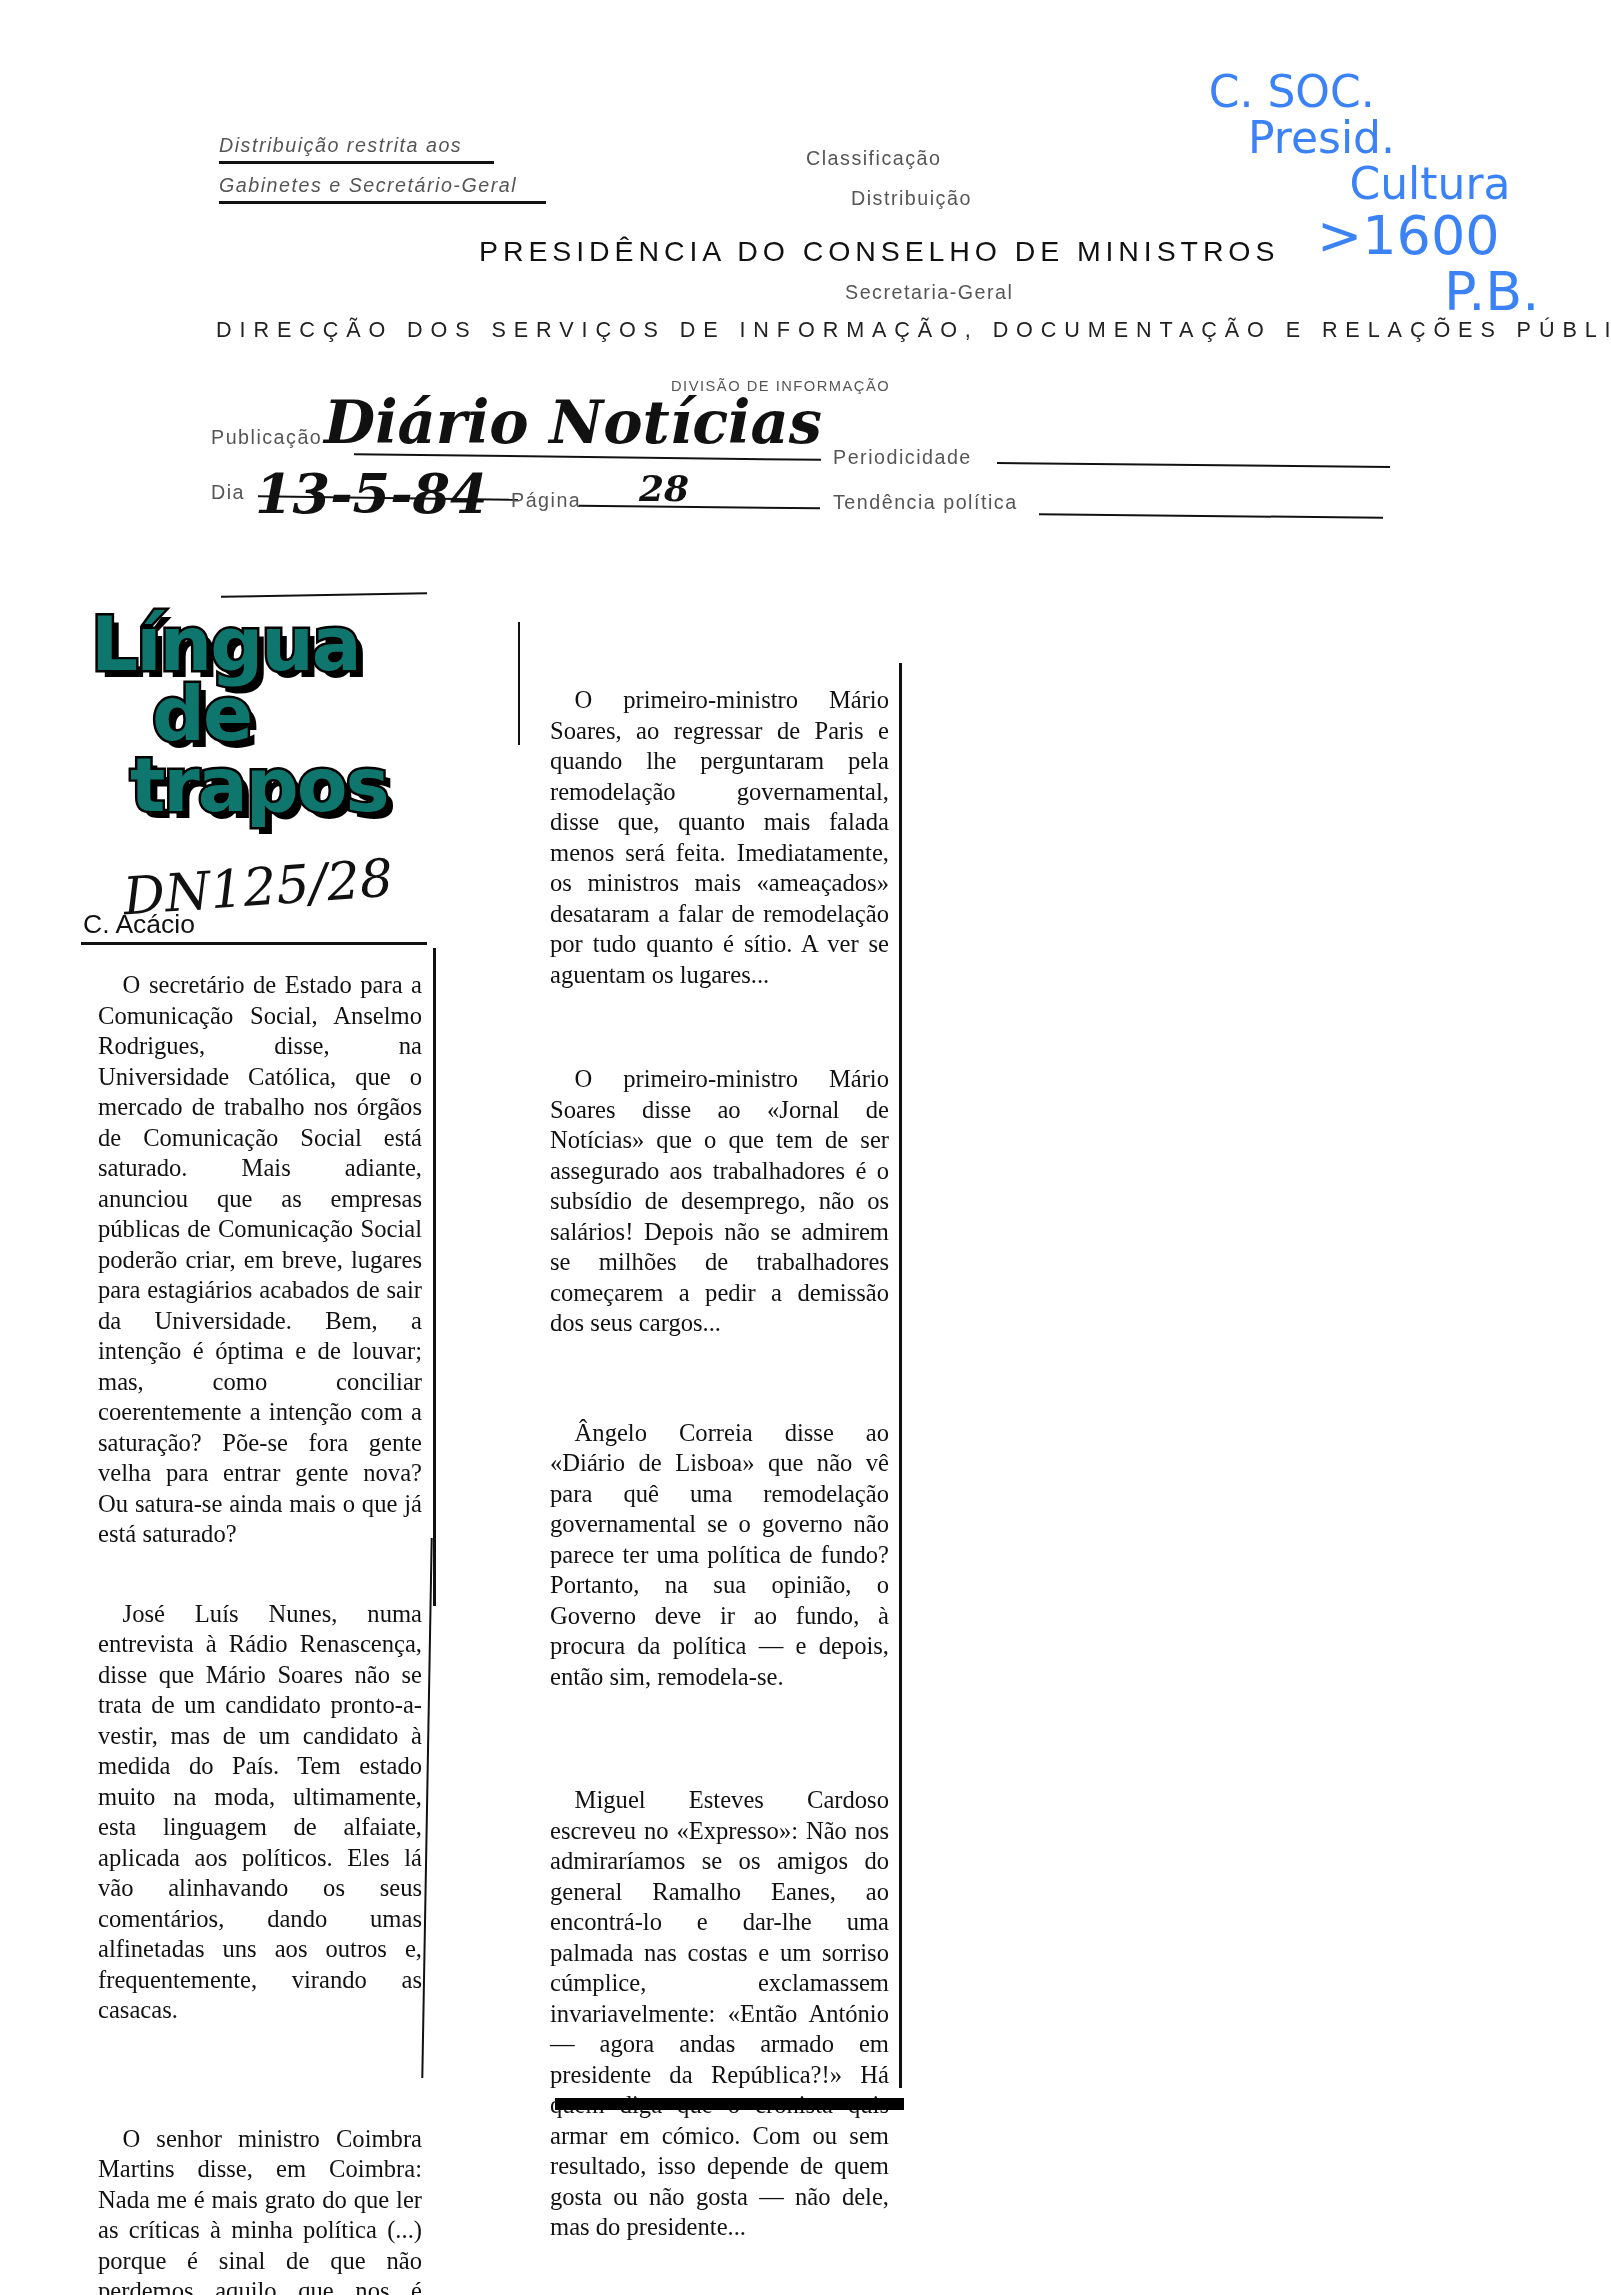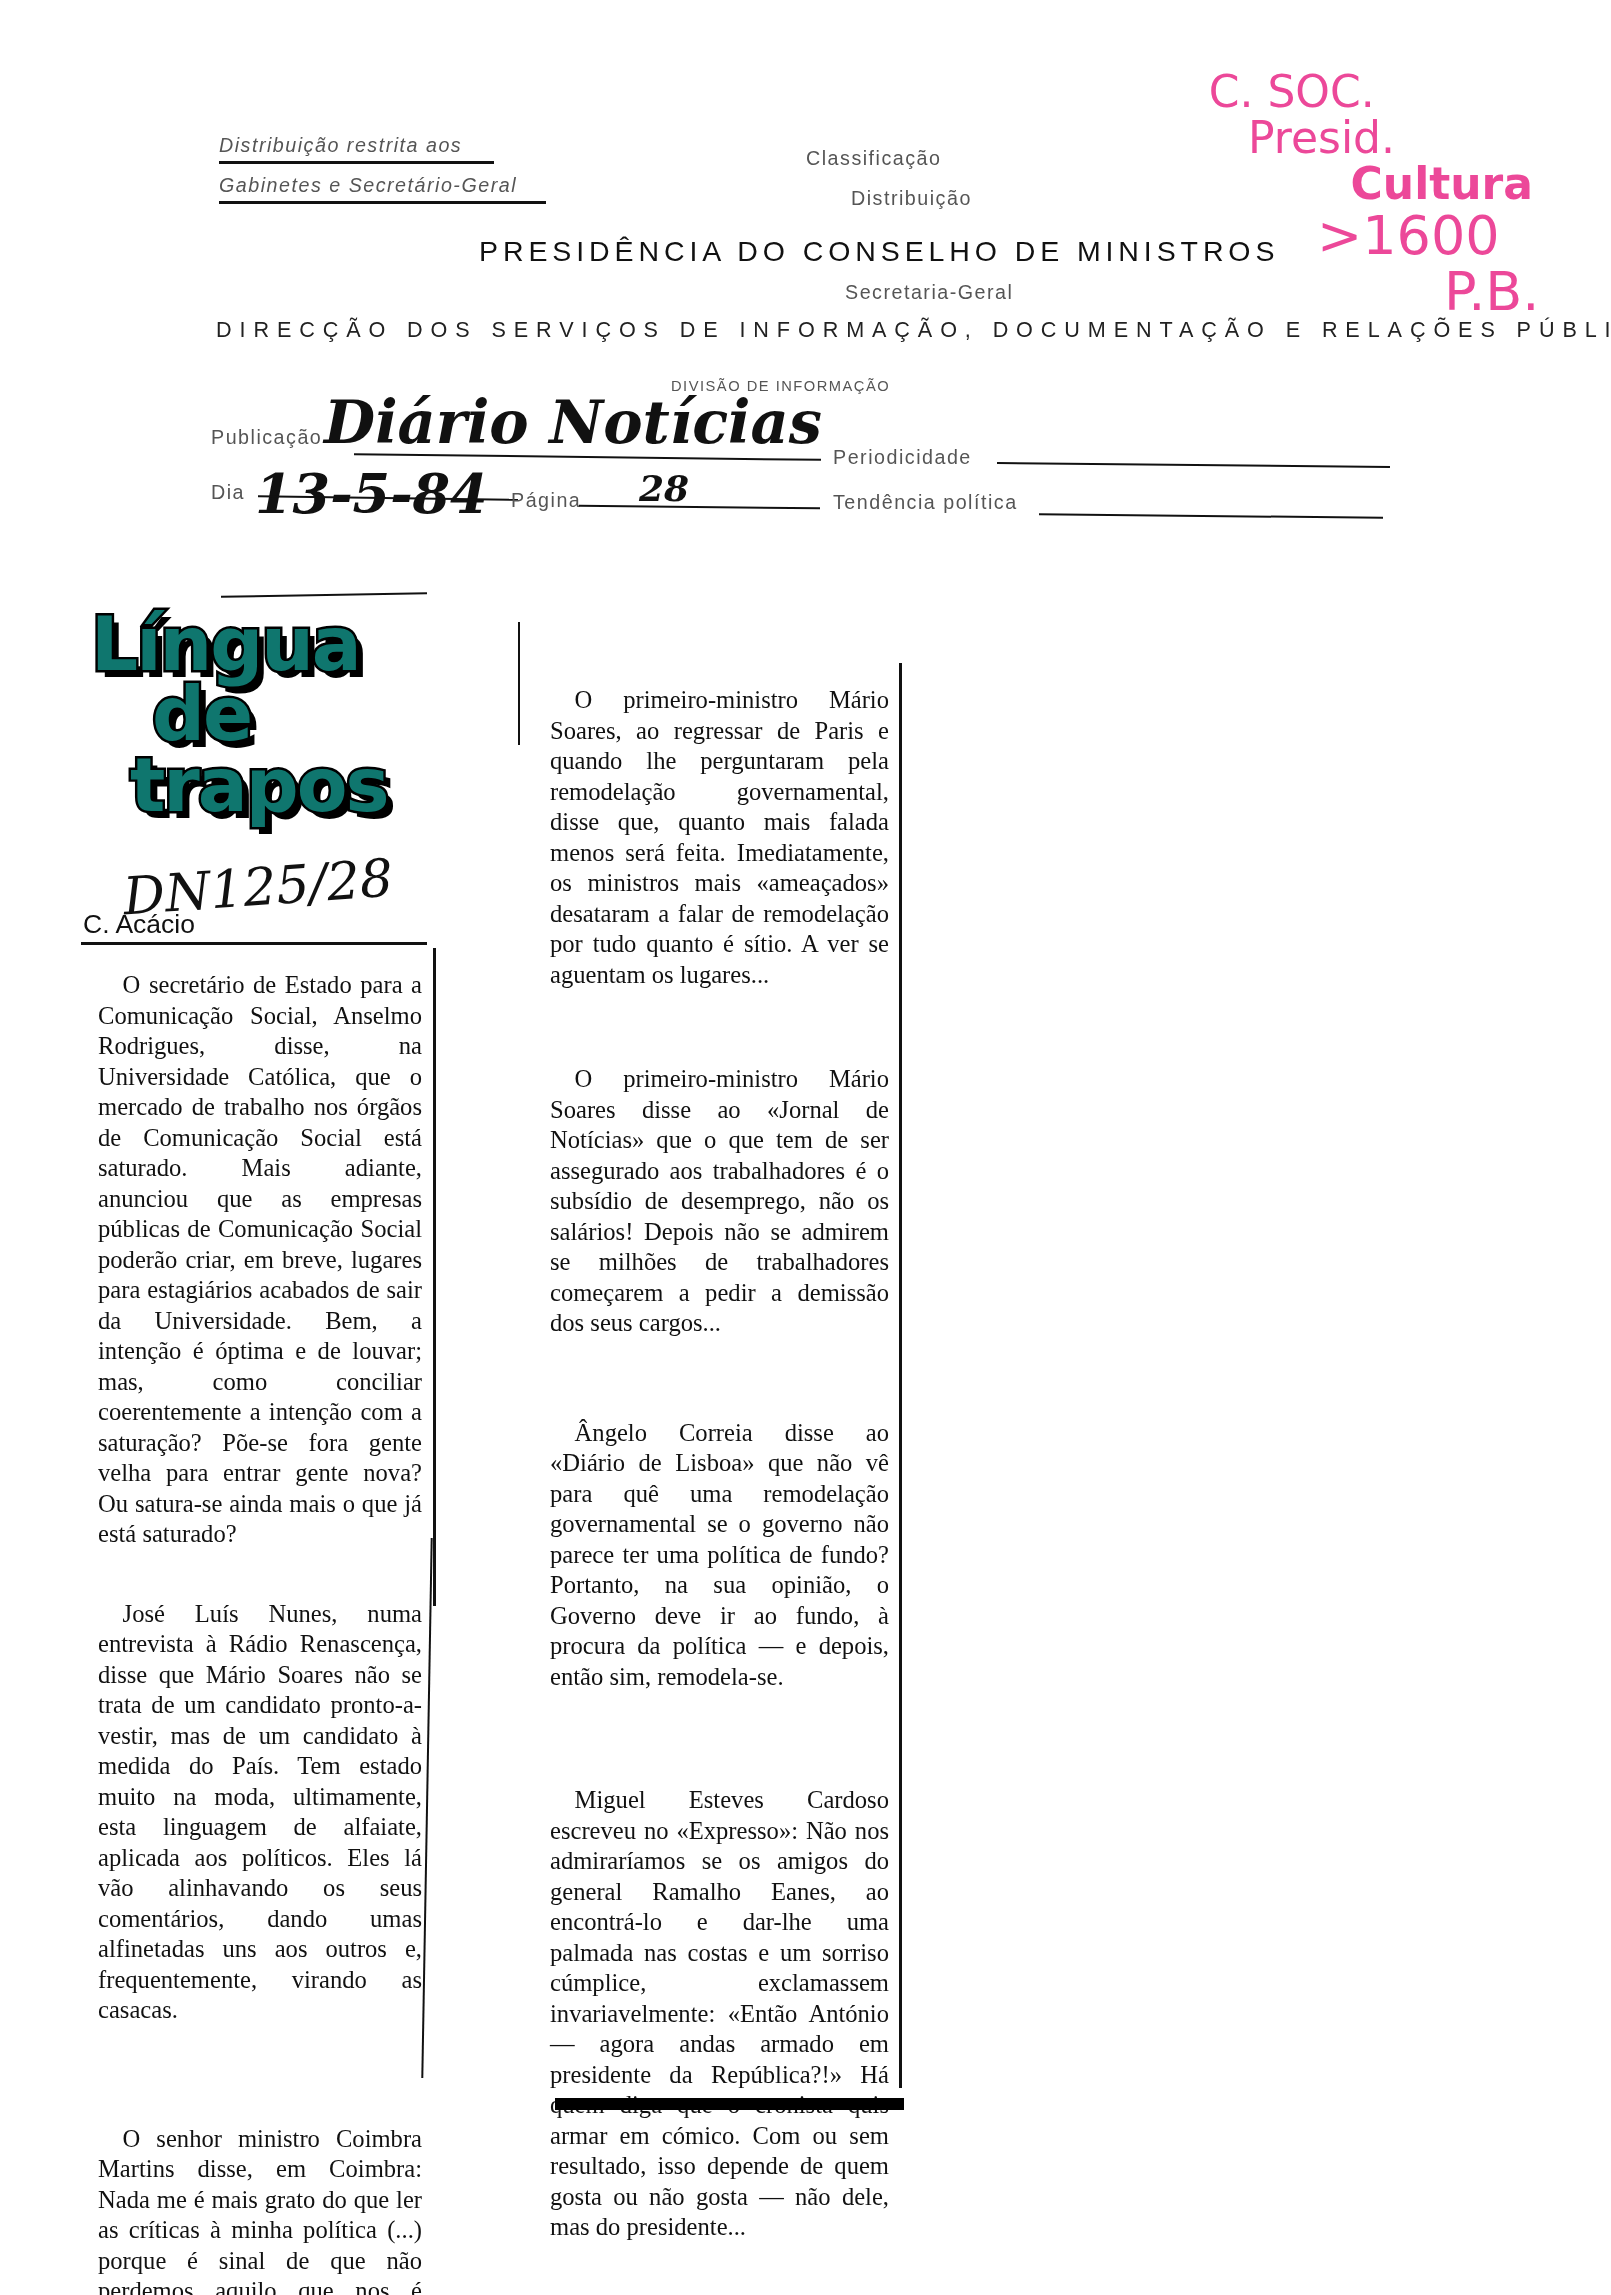--- a/index.html
+++ b/index.html
@@ -5,21 +5,21 @@
     html, body { margin: 0; padding: 0; background: #ffffff; }
     body { width: 1612px; height: 2295px; position: relative; overflow: hidden; color: #111; }
     .abs { position: absolute; }
     .form-label { font-family: "Liberation Sans", sans-serif; font-size: 19.7px; color: #555; letter-spacing: 1.5px; white-space: nowrap; }
     .form-caps { font-family: "Liberation Sans", sans-serif; font-size: 21.6px; color: #222; letter-spacing: 7.9px; white-space: nowrap; }
     .title-main { font-family: "Liberation Sans", sans-serif; font-size: 28.5px; color: #111; letter-spacing: 4.9px; white-space: nowrap; }
     .underline-bar { position: absolute; height: 2.9px; background: #111; }
     .line { position: absolute; height: 2px; background: #111; }
     .hand { font-family: "DejaVu Serif", serif; font-style: italic; color: #111; white-space: nowrap; }
     .hand-fill { font-family: "DejaVu Serif", serif; font-style: italic; font-weight: bold; color: #111; white-space: nowrap; }
-    .notes { font-family: "DejaVu Sans", sans-serif; font-size: 44px; color: #ec4899; line-height: 1.05; text-align: center; }
+    .notes { font-family: "DejaVu Sans", sans-serif; font-size: 44px; color: #3b82f6; line-height: 1.05; text-align: center; }
     .headline {
       font-family: "DejaVu Sans", sans-serif; font-weight: bold; font-size: 74px; line-height: 0.95;
       color: #0f766e; -webkit-text-stroke: 4.9px #000; paint-order: stroke fill;
       text-shadow: 6.9px 6.9px 0 #000;
       letter-spacing: -2px;
     }
     .byline { font-family: "Liberation Sans", sans-serif; font-size: 26.5px; color: #111; }
     .col { font-family: "Liberation Serif", serif; font-size: 24.6px; line-height: 30.5px; color: #111; text-align: justify; }
     .col p { margin: 0 0 49px 0; text-indent: 24.6px; }
     .rule-v { position: absolute; width: 2.9px; background: #111; }
@@ -38,21 +38,21 @@
 <div class="abs form-label" style="left:806px; top:187px;margin-left:45px;">Distribuição</div>
 
 <div class="abs title-main" style="left:479px; top:235px;">PRESIDÊNCIA DO CONSELHO DE MINISTROS</div>
 <div class="abs form-label" style="left:845px; top:281px;">Secretaria-Geral</div>
 <div class="abs form-caps" style="left:216px; top:317px;">DIRECÇÃO DOS SERVIÇOS DE INFORMAÇÃO, DOCUMENTAÇÃO E RELAÇÕES PÚBLICAS</div>
 <div class="abs form-label" style="left:671px; top:378px; font-size:14.7px;">DIVISÃO DE INFORMAÇÃO</div>
 
 <div class="abs notes" style="left:1189px; top:69px; width:344px;">
   <div style="text-align:left; padding-left:19.7px;">C. SOC.</div>
   <div style="text-align:left; padding-left:59px;">Presid.</div>
-  <div style="text-align:right; padding-left:138px;font-weight:bold;">Cultura</div>
+  <div style="text-align:center; padding-left:138px;">Cultura</div>
   <div style="text-align:left; padding-left:128px; font-size:54px;">&gt;1600</div>
   <div style="text-align:left; padding-left:255px; font-size:54px;">P.B.</div>
 </div>
 
 <div class="abs form-label" style="left:211px; top:426px;">Publicação</div>
 <div class="abs hand-fill" style="left:324px; top:388px; font-size:59px;">Diário Notícias</div>
 <div class="line" style="left:354px; top:456px; width:467px; transform:rotate(0.7deg);"></div>
 
 <div class="abs form-label" style="left:833px; top:446px;">Periodicidade</div>
 <div class="line" style="left:997px; top:464px; width:393px; transform:rotate(0.6deg);"></div>

